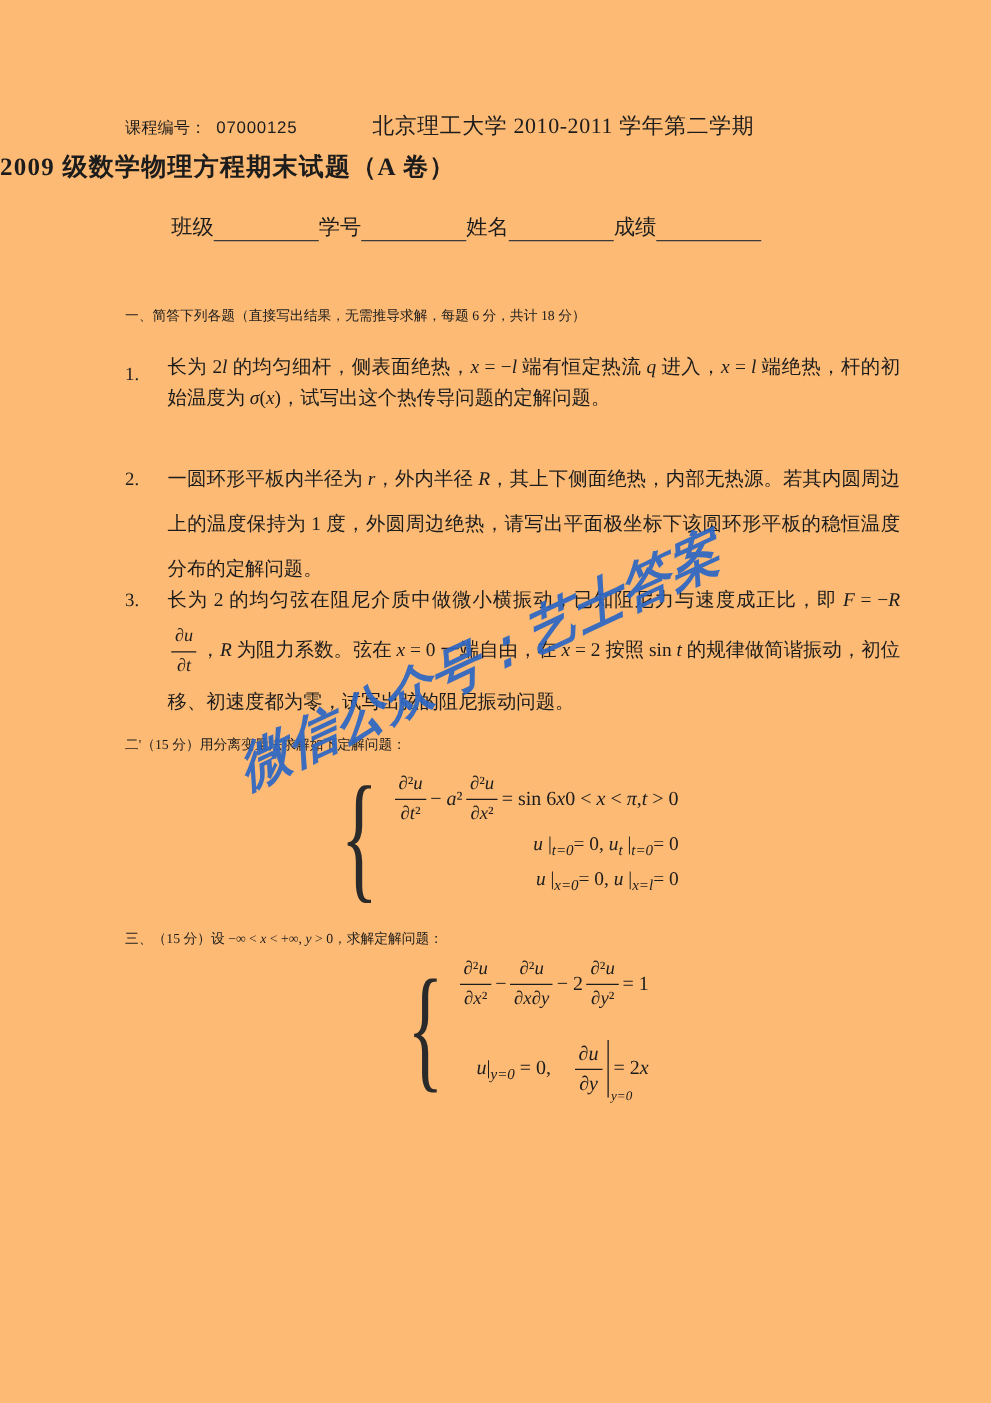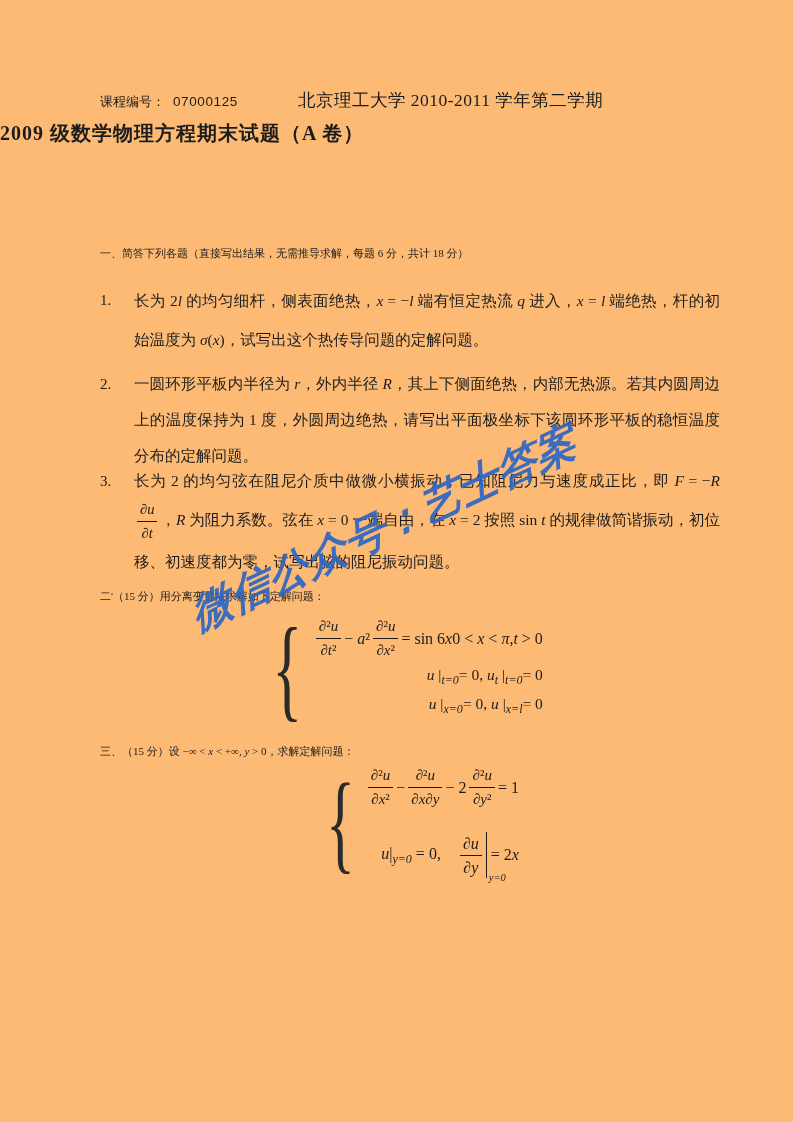--- a/index.html
+++ b/index.html
@@ -31,21 +31,21 @@
 
   
   .q{position:absolute;left:100px;width:620px;display:flex;}
   #q1{top:281px;}
   #q2{top:366px;}
   #q3{top:462px;}
   .qnum{width:34px;flex:none;font-size:15px;line-height:39px;}
   #q2 .qnum{line-height:36px;}
   #q3 .qnum{line-height:38px;}
   .qtext{flex:1;margin:0;font-size:15.5px;text-align:justify;}
-  #q1 .qtext{line-height:39px;}
+  #q1 .qtext{line-height:25px;}
   #q2 .qtext{line-height:36px;}
   #q3 .qtext{line-height:38px;}
 
   
   .frac{display:inline-block;vertical-align:middle;text-align:center;margin:0 3px;}
   .frac .fr-num{display:block;line-height:19px;padding:0 3px 2px;border-bottom:1.1px solid #1c1c1c;}
   .frac .fr-den{display:block;line-height:19px;padding:2px 3px 0;}
   .qtext .frac{font-size:14.5px;}
 
   
@@ -81,20 +81,30 @@
 
   <div class="header-row">
     <span class="course">
       <span>课程编号：</span><span class="code">07000125</span>
     </span>
     <span class="semester">北京理工大学 2010-2011 学年第二学期</span>
   </div>
 
   <h1 class="title">2009 级数学物理方程期末试题（A 卷）</h1>
 
+  <div class="fields">
+    <span class="flabel">班级</span>
+      <span class="fline"></span>
+    <span class="flabel">学号</span>
+      <span class="fline"></span>
+    <span class="flabel">姓名</span>
+      <span class="fline"></span>
+    <span class="flabel">成绩</span>
+      <span class="fline"></span>
+  </div>
 
   <p class="sec-head" id="s1-head">一、简答下列各题（直接写出结果，无需推导求解，每题 6 分，共计 18 分）</p>
 
   <div class="q" id="q1">
     <span class="qnum">1.</span>
     <p class="qtext"><span>长为 2</span><span class="it">l</span><span> 的均匀细杆，侧表面绝热，</span><span class="it">x</span><span> = −</span><span class="it">l</span><span> 端有恒定热流 </span><span class="it">q</span><span> 进入，</span><span class="it">x</span><span> = </span><span class="it">l</span><span> 端绝热，杆的初始温度为 </span><span class="it">σ</span><span>(</span><span class="it">x</span><span>)，试写出这个热传导问题的定解问题。</span></p>
   </div>
 
   <div class="q" id="q2">
     <span class="qnum">2.</span>

